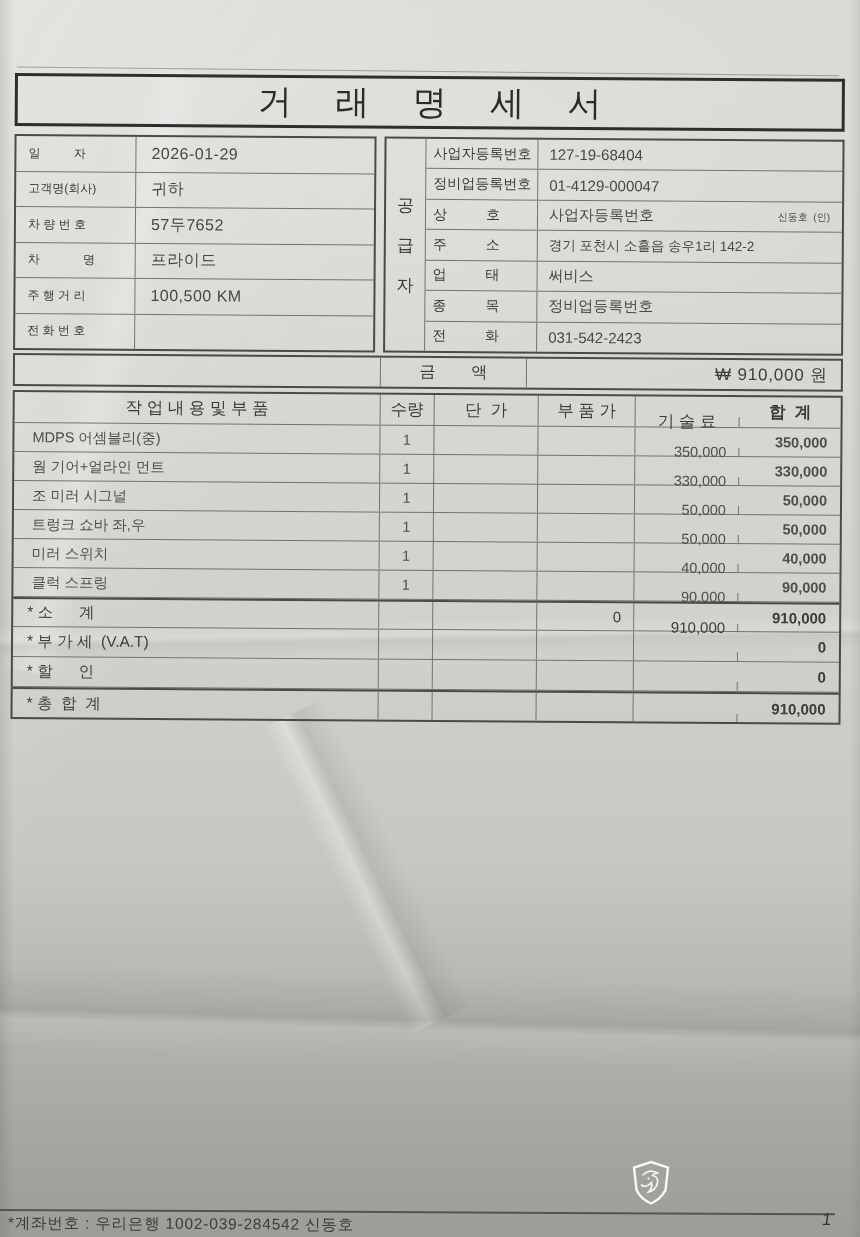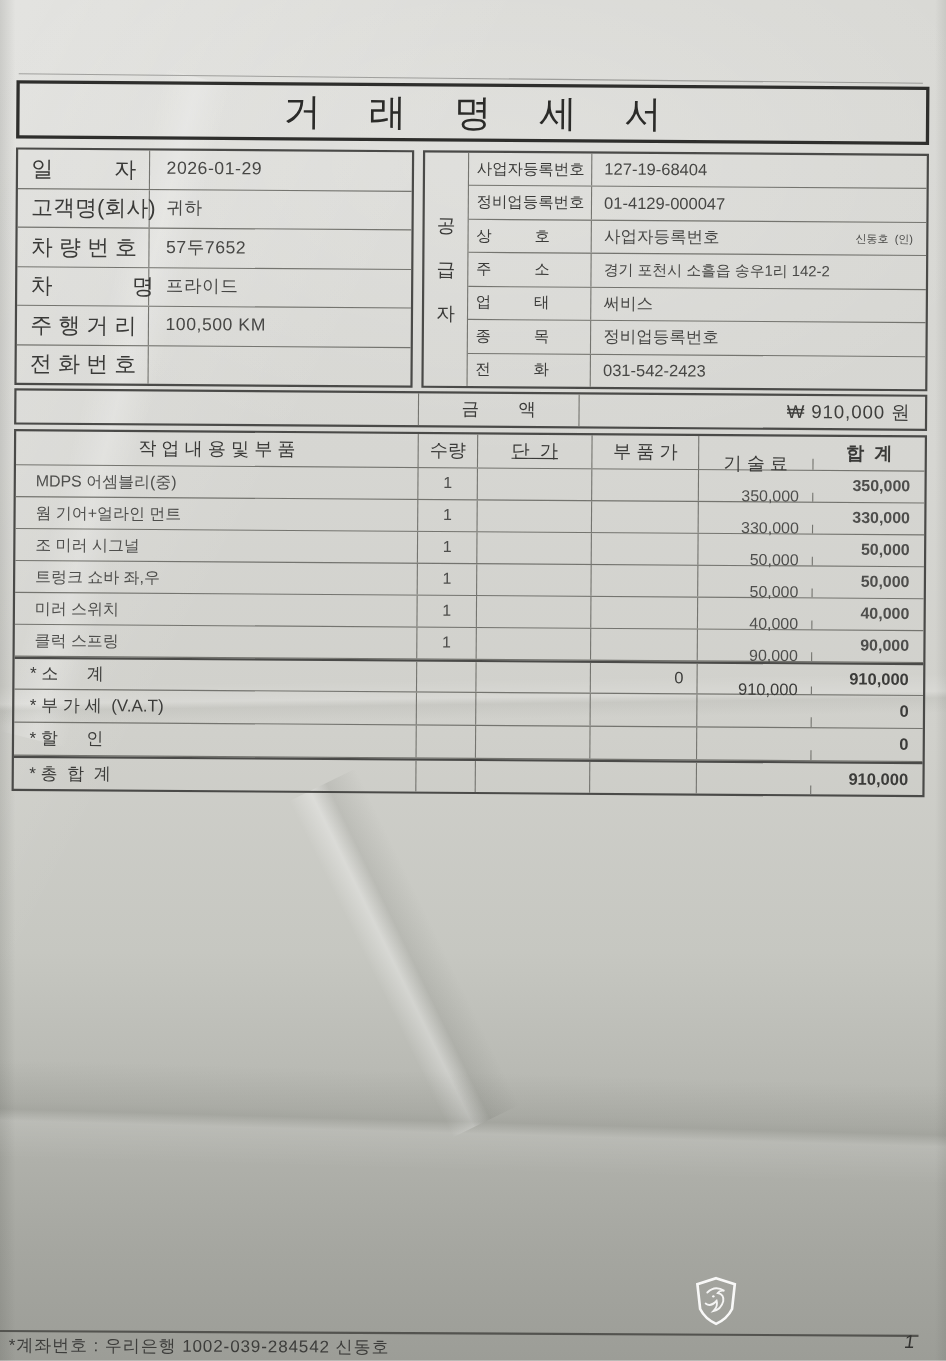--- a/index.html
+++ b/index.html
@@ -39,21 +39,21 @@
   .title-box { height: 53px; border: 3px solid #2e2e2c;
     display: flex; align-items: center; justify-content: center;
     font-size: 34px; font-weight: 500; color: #2b2b29;
     letter-spacing: 17px; text-indent: 17px; }
 
   .info { display: flex; margin-top: 8px; height: 216px; }
   .cust-table { width: 362px; border: 2px solid #4a4a48; display: flex; flex-direction: column; }
   .cust-row { flex: 1; display: flex; border-bottom: 1px solid #74746f; }
   .cust-row:last-child { border-bottom: none; }
   .cust-label { width: 120px; border-right: 1px solid #74746f; display: flex; align-items: center;
-    padding-left: 12px; font-size: 20px; white-space: pre; color: #3a3a38; }
+    padding-left: 12px; font-size: 12px; white-space: pre; color: #3a3a38; }
   .cust-value { flex: 1; display: flex; align-items: center; padding-left: 15px;
     font-size: 16px; color: #474745; letter-spacing: 0.5px; }
 
   .sup-box { flex: 1; margin-left: 8px; border: 2px solid #4a4a48; display: flex; }
   .sup-strip { width: 40px; border-right: 1px solid #74746f; display: flex; flex-direction: column;
     align-items: center; justify-content: center; gap: 17px; font-size: 17px; color: #3a3a38; }
   .sup-rows { flex: 1; display: flex; flex-direction: column; }
   .sup-row { flex: 1; display: flex; border-bottom: 1px solid #74746f; }
   .sup-row:last-child { border-bottom: none; }
   .sup-label { width: 112px; border-right: 1px solid #74746f; display: flex; align-items: center;
@@ -71,21 +71,21 @@
   .a-value { flex: 1; display: flex; align-items: center; justify-content: flex-end;
     padding-right: 13px; font-size: 17px; letter-spacing: 0.8px; color: #3e3e3c; }
 
   .work-table { margin-top: 4px; border: 2px solid #4a4a48; display: flex; flex-direction: column; }
   .wrow { display: flex; border-bottom: 1px solid #74746f; }
   .wrow:last-child { border-bottom: none; }
   .wrow > div { border-right: 1px solid #74746f; display: flex; align-items: center; }
   .wrow > div:last-child { border-right: none; }
   .w-desc { width: 366px; padding-left: 18px; }
   .w-qty  { width: 54px;  justify-content: center; }
-  .w-unit { width: 104px;  justify-content: flex-end; padding-right: 12px; text-decoration: underline; }
+  .w-unit { width: 104px;  justify-content: flex-end; padding-right: 12px; }
   .w-parts{ width: 97px;  justify-content: flex-end; padding-right: 12px; }
   .w-labor{ width: 104px;  justify-content: flex-end; padding-right: 12px; margin-top: 20px; }
   .w-total{ flex: 1;      justify-content: flex-end; padding-right: 13px; font-weight: bold; }
   .wrow.header { height: 31px; font-size: 16.5px; color: #3a3a38; }
   .wrow.header > div { justify-content: center; padding: 0; white-space: pre; }
   .wrow.item { height: 29px; font-size: 14.5px; color: #4e4e4c; }
   .wrow.summary { height: 30px; font-size: 15px; color: #45454
 
 3; }
   .wrow.summary .w-desc { padding-left: 14px; white-space: pre; font-size: 15.5px; color: #3c3c3a; }

